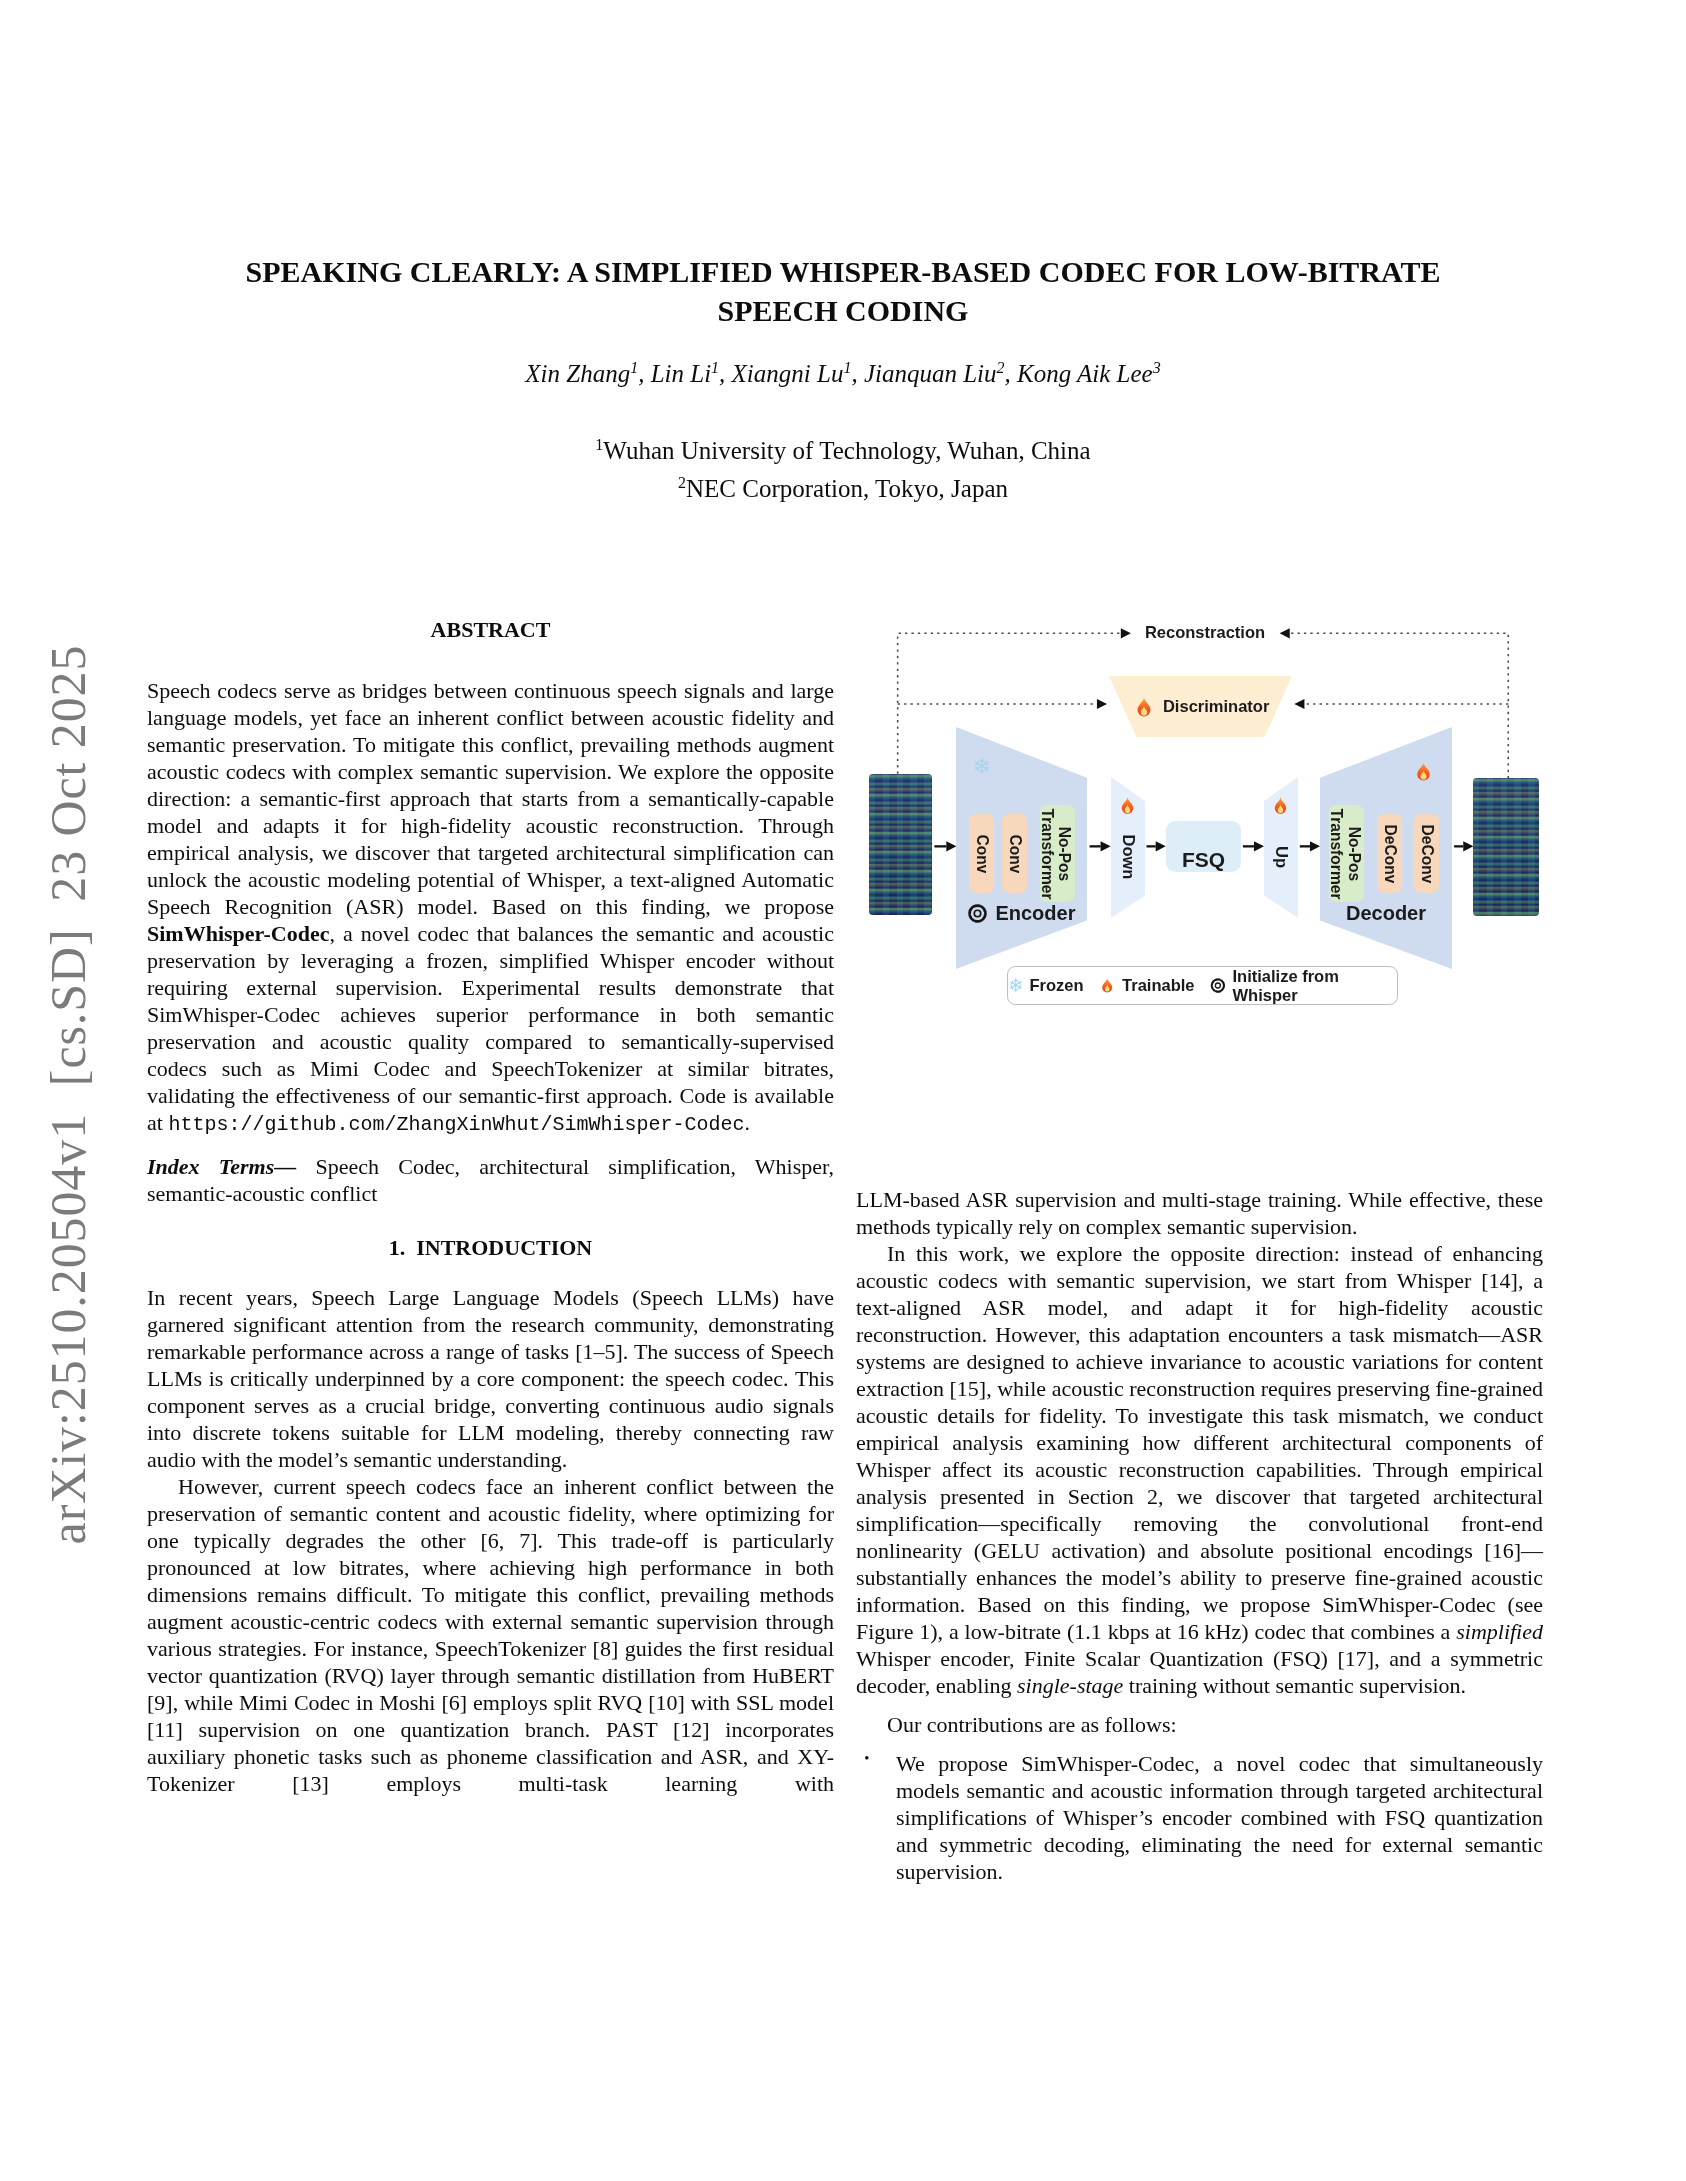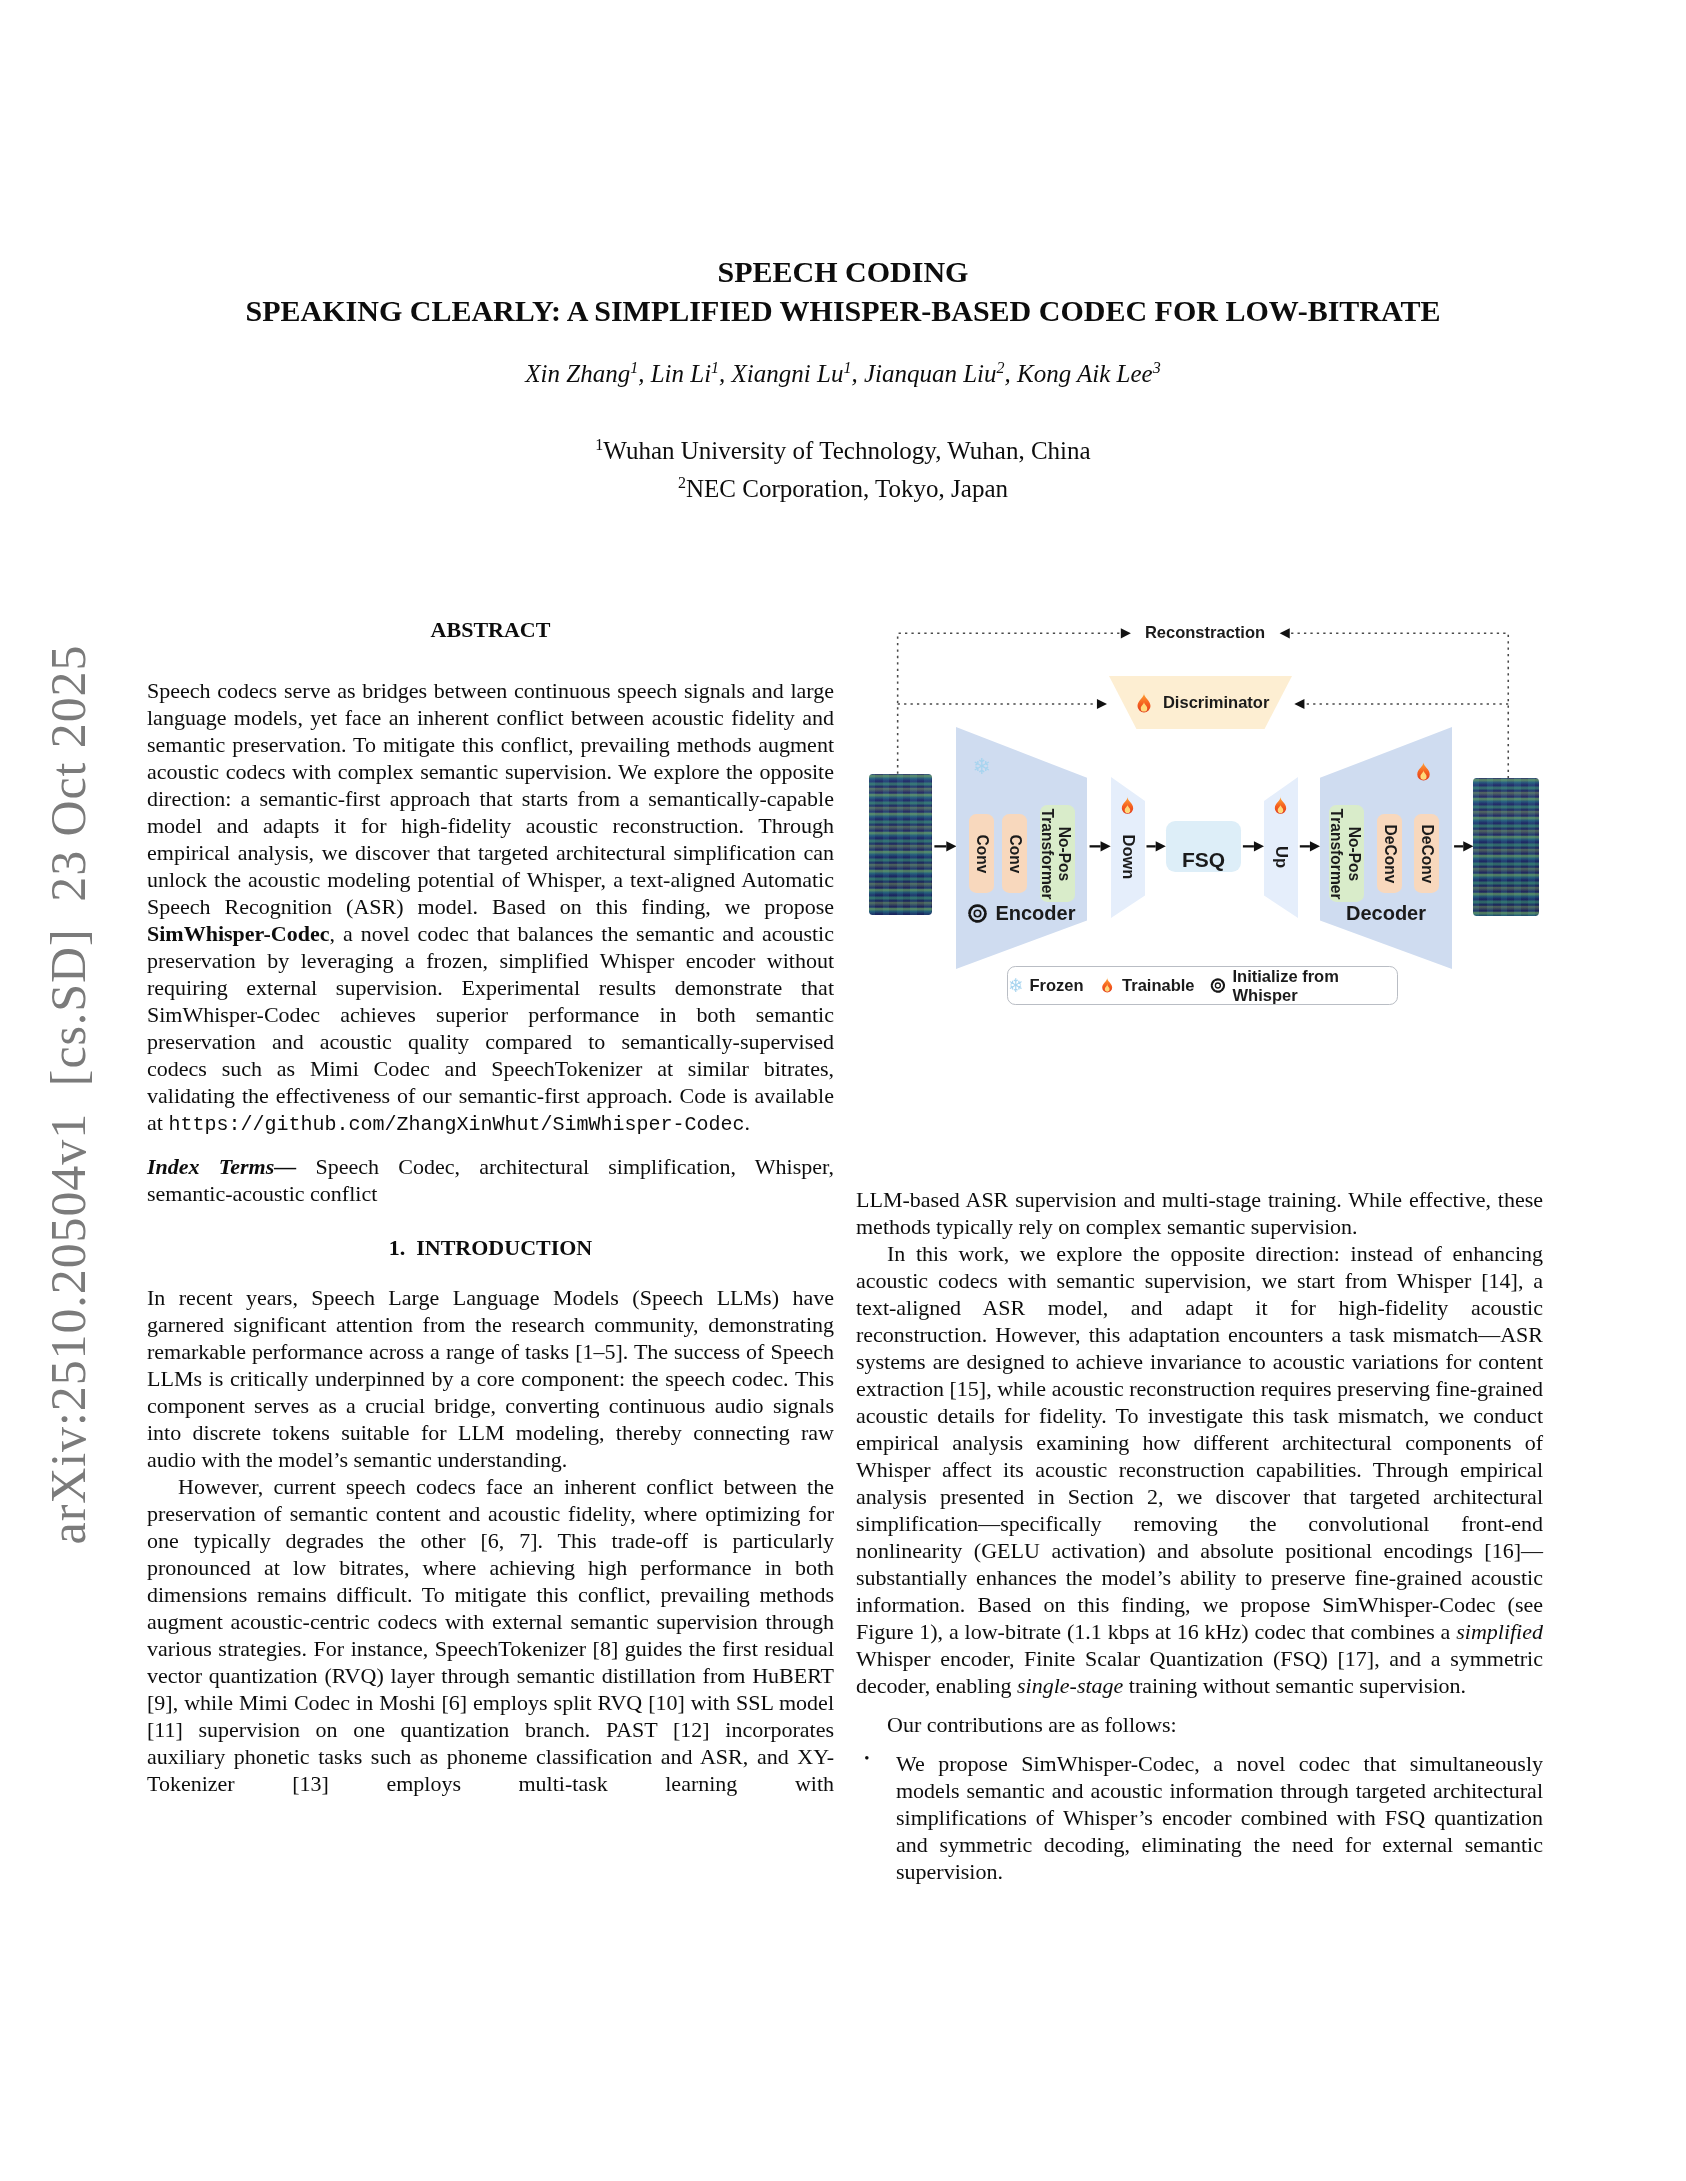--- a/index.html
+++ b/index.html
@@ -32,21 +32,21 @@
   .bullet-wrap{position:relative;padding-left:40px;margin-top:12px;}
   .bullet-dot{position:absolute;left:8.3px;top:0;}
   .contrib{margin-top:12px;}
   
   .figure{position:absolute;left:849px;top:601px;width:707px;height:409px;
     font-family:"Liberation Sans", sans-serif;color:#1b1b1b;}
   .figure .abs{position:absolute;}
   .fig-svg{position:absolute;left:0;top:0;}
   .recon-label{left:287px;top:22px;width:138px;text-align:center;
     font-weight:700;font-size:16.5px;}
-  .discriminator{left:260px;top:75px;width:183px;height:53px;
+  .discriminator{left:260px;top:75px;width:183px;height:61px;
     clip-path:polygon(0 0,100% 0,85% 100%,15% 100%);background:#fdeed2;
     display:flex;align-items:center;justify-content:center;gap:7.3px;
     font-weight:700;font-size:16.5px;}
   .spectro{background-color:#262a6e;border-radius:3.7px;
     background-image:
       repeating-linear-gradient(180deg, rgba(141,221,96,0.00) 0px, rgba(141,221,96,0.55) 1.8px,
         rgba(42,150,140,0.40) 4.6px, rgba(25,35,95,0.10) 7.3px, rgba(75,195,115,0.50) 10px,
         rgba(12,18,75,0.20) 13px, rgba(180,230,80,0.35) 14.7px, rgba(25,30,85,0.12) 19px),
       repeating-linear-gradient(90deg, rgba(40,120,142,0.25) 0 6.4px, rgba(10,12,60,0.18) 6.4px 13.8px),
       linear-gradient(180deg,#2c3178 0%,#232a6e 45%,#1c2363 100%);}
@@ -97,22 +97,22 @@
       <circle cx="11" cy="11" r="3.1" fill="none" stroke="#161616" stroke-width="1.6"></circle>
     </g>
   </defs>
 </svg>
 
 <div class="page">
 
   <div class="arxiv-banner">arXiv:2510.20504v1  [cs.SD]  23 Oct 2025</div>
 
   <div class="title">
+    <div>SPEAKING CLEARLY: A SIMPLIFIED WHISPER-BASED CODEC FOR LOW-BITRATE</div>
     <div>SPEECH CODING</div>
-    <div>SPEAKING CLEARLY: A SIMPLIFIED WHISPER-BASED CODEC FOR LOW-BITRATE</div>
   </div>
 
   <div class="authors">
     <span><span>Xin Zhang</span><sup>1</sup><span>, </span></span><span><span>Lin Li</span><sup>1</sup><span>, </span></span><span><span>Xiangni Lu</span><sup>1</sup><span>, </span></span><span><span>Jianquan Liu</span><sup>2</sup><span>, </span></span><span><span>Kong Aik Lee</span><sup>3</sup><span></span></span>
   </div>
 
   <div class="affils">
     <div class="affil"><sup>1</sup><span>Wuhan University of Technology, Wuhan, China</span></div>
     <div class="affil"><sup>2</sup><span>NEC Corporation, Tokyo, Japan</span></div>
   </div>

